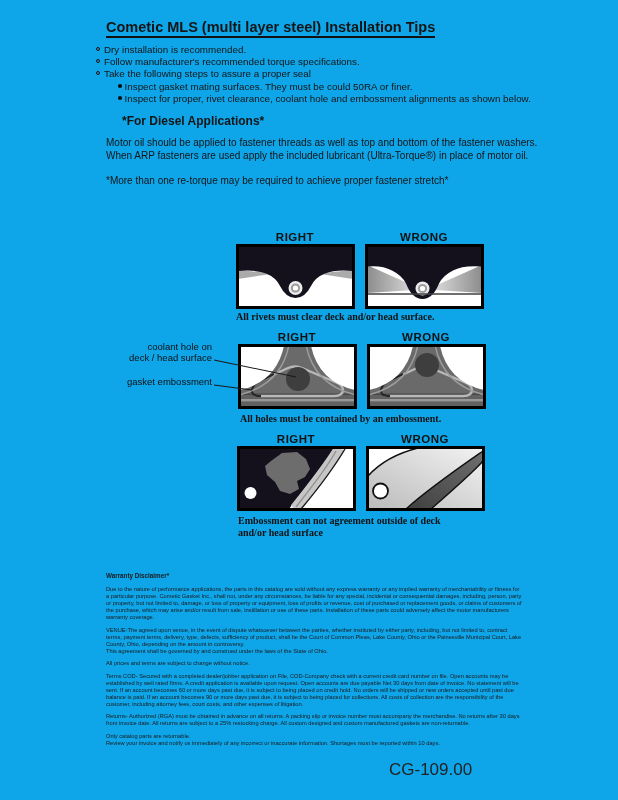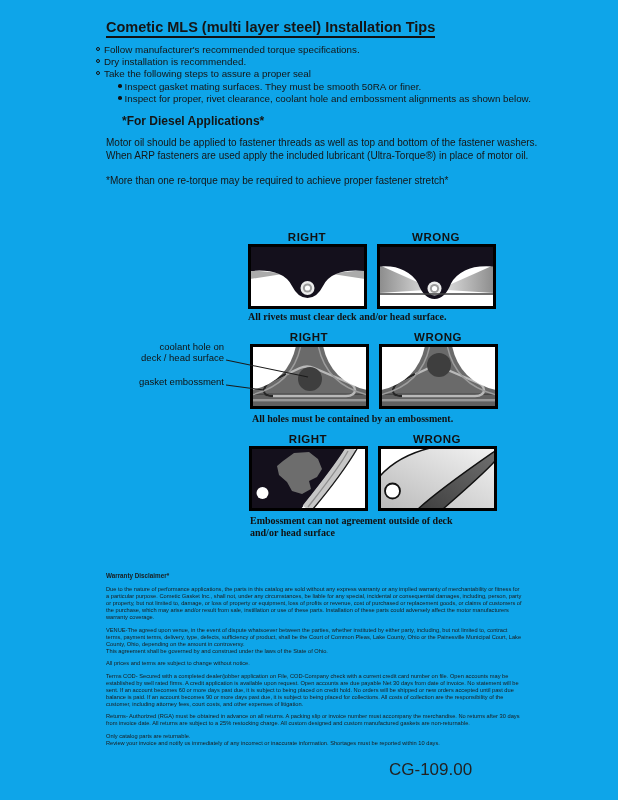--- a/index.html
+++ b/index.html
@@ -24,21 +24,21 @@
   .bullets { position: absolute; left: 96px; top: 44px; width: 500px; font-size: 9.8px; line-height: 12.2px; }
   .bullet-row { display: flex; align-items: flex-start; white-space: nowrap; }
   .bullet-row.sub { margin-left: 22px; }
   .marker-open { flex: none; width: 4px; height: 4px; border: 1px solid #111; border-radius: 50%; margin: 3px 4px 0 0; }
   .marker-fill { flex: none; width: 3.6px; height: 3.6px; background: #111; border-radius: 50%; margin: 3.6px 3px 0 0; }
 
   .diesel { position: absolute; left: 106px; top: 114px; width: 432px; }
   .diesel h2 { font-size: 12px; font-weight: bold; margin: 0 0 9px 16px; }
   .diesel p { font-size: 10px; line-height: 12.8px; margin: 0 0 12px 0; }
 
-  .diagrams { position: absolute; left: 0; top: 0; width: 576px; height: 560px; margin-left: 12px; }
+  .diagrams { position: absolute; left: 0; top: 0; width: 576px; height: 560px; }
   .rw-label { position: absolute; width: 70px; text-align: center; font-size: 11.5px; font-weight: bold; letter-spacing: 0.5px; color: #111; }
   .panel { position: absolute; width: 119px; height: 65px; }
   .caption { position: absolute; font-size: 10px; font-weight: bold; color: #111; line-height: 11.5px; white-space: nowrap; font-family: Liberation Serif, serif; }
   .side-label { position: absolute; width: 112px; text-align: right; font-size: 9.5px; line-height: 10.5px; color: #111; }
   .leader-overlay { position: absolute; left: 0; top: 0; width: 618px; height: 560px; pointer-events: none; }
 
   .disclaimer { position: absolute; left: 106px; top: 572px; width: 418px; color: #1b1b1b; }
   .disclaimer h3 { font-size: 6.3px; font-weight: bold; margin: 0 0 7px 0; }
   .disclaimer p { font-size: 5.7px; line-height: 7px; margin: 0 0 5.5px 0; white-space: pre-line; }
 
@@ -47,33 +47,33 @@
 </head>
 <body>
 
 <div class="page">
 
   <h1 class="page-title">Cometic MLS (multi layer steel) Installation Tips</h1>
 
   <div class="bullets">
     <div class="bullet-row">
       <span class="marker-open"></span>
-      <span>Follow manufacturer's recommended torque specifications.</span>
+      <span>Dry installation is recommended.</span>
     </div>
     <div class="bullet-row">
       <span class="marker-open"></span>
-      <span>Dry installation is recommended.</span>
+      <span>Follow manufacturer's recommended torque specifications.</span>
     </div>
     <div class="bullet-row">
       <span class="marker-open"></span>
       <span>Take the following steps to assure a proper seal</span>
     </div>
     <div class="bullet-row sub">
       <span class="marker-fill"></span>
-      <span>Inspect gasket mating surfaces.  They must be smooth 50RA or finer.</span>
+      <span>Inspect gasket mating surfaces.  They must be could 50RA or finer.</span>
     </div>
     <div class="bullet-row sub">
       <span class="marker-fill"></span>
       <span>Inspect for proper, rivet clearance, coolant hole and embossment alignments as shown below.</span>
     </div>
   </div>
 
   <div class="diesel">
     <h2>*For Diesel Applications*</h2>
     <p>Motor oil should be applied to fastener threads as well as top and bottom of the fastener washers. When ARP fasteners are used apply the included lubricant (Ultra-Torque®) in place of motor oil.</p>

